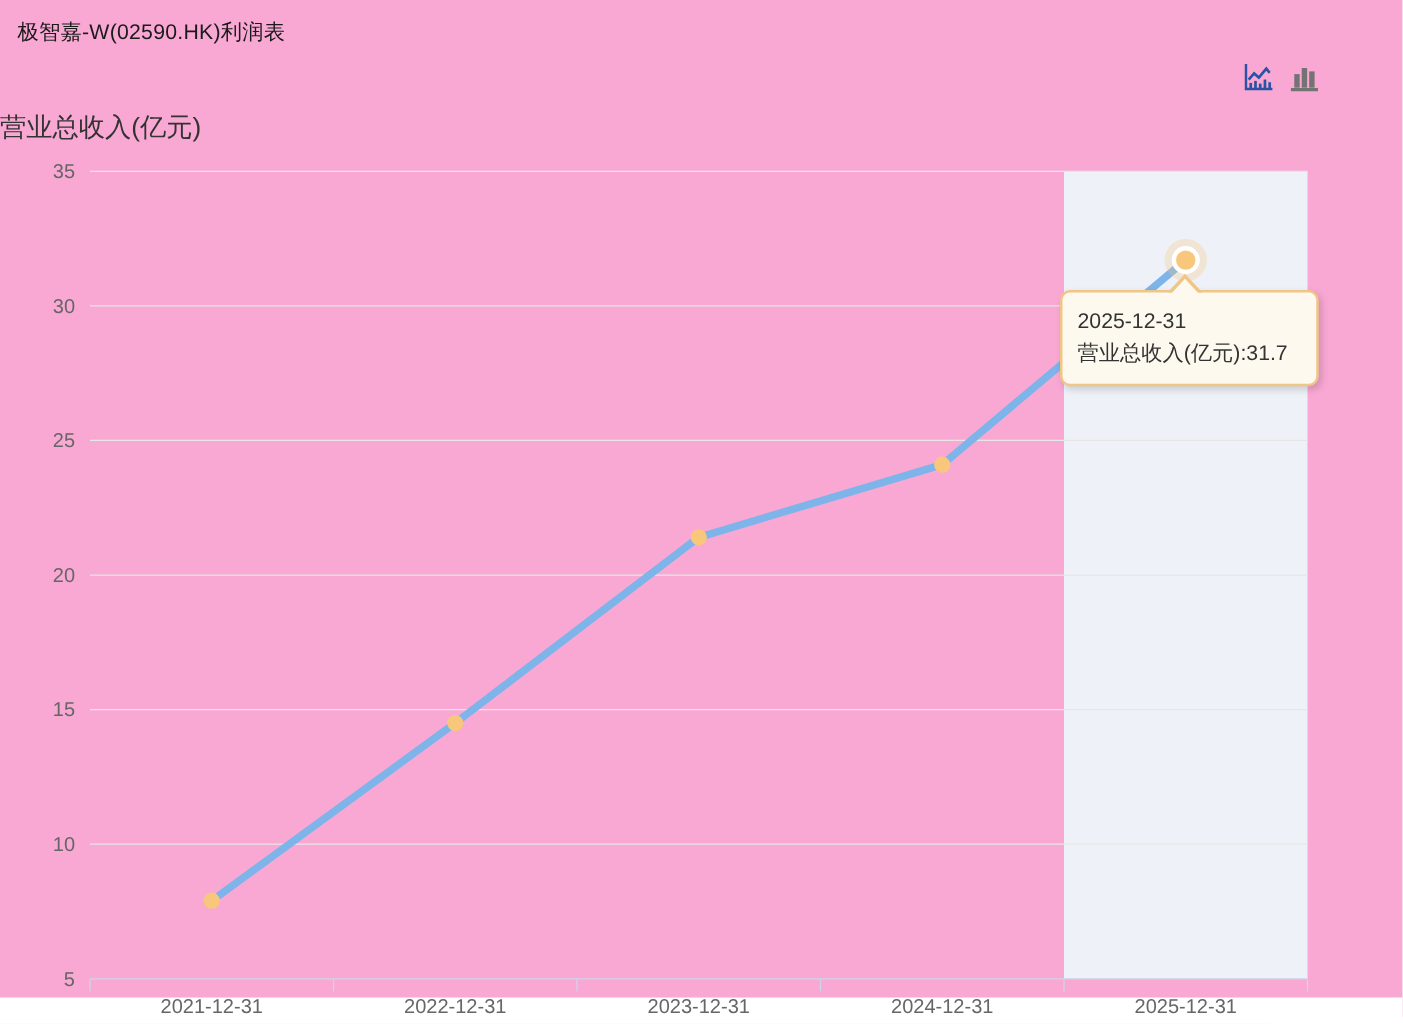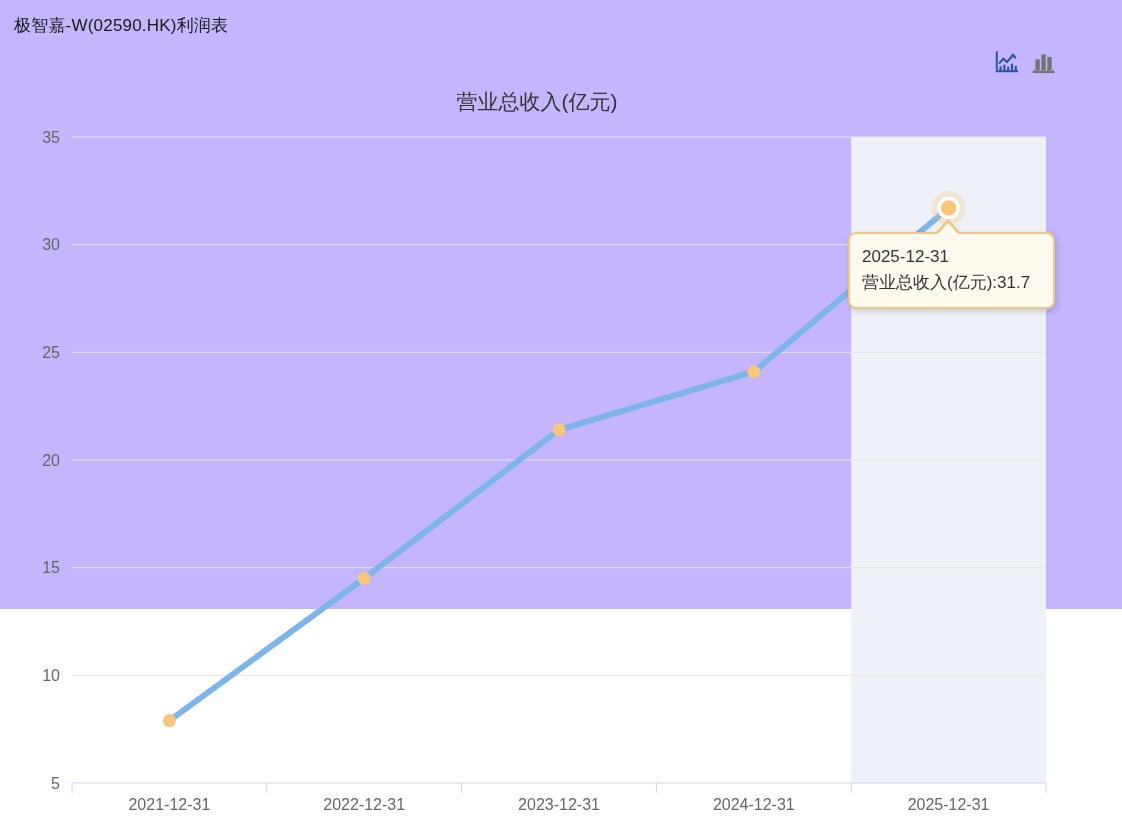--- a/index.html
+++ b/index.html
@@ -1,29 +1,29 @@
 <!DOCTYPE html>
 <html><head>
 <meta charset="utf-8">
 <style>
   * { margin: 0; padding: 0; box-sizing: border-box; }
   html, body { width: 1122px; height: 819px; background: #ffffff; overflow: hidden;
     font-family: "Liberation Sans", sans-serif; }
-  .stage { position: relative; width: 1122px; height: 609px; background:#c4b5fd; }
+  .stage { position: relative; width: 1122px; height: 798px; background:#f9a8d4; }
 
   .page-title { position: absolute; left: 14px; top: 14px; font-size: 17px;
     color: #1a1a1a; letter-spacing: .2px; }
 
   .chart-type-switch { position: absolute; left: 993px; top: 49px; display: flex;
     gap: 11px; align-items: flex-end; }
   .icon-btn { display: inline-flex; width: 26px; height: 26px; cursor: pointer; }
   .icon-btn svg { width: 100%; height: 100%; }
 
   .chart-title { position: absolute; left: 0; top: 88px; width: 1074px;
-    text-align: center; font-size: 21px; color: #333; }
+    font-size: 21px; color: #333; }
 
   #plot { position: absolute; left: 0; top: 0; }
   #plot text { font-family: "Liberation Sans", sans-serif; }
 
   .tooltip { position: absolute; left: 848px; top: 232px; width: 207px;
     background: #fdf9ef; border: 2px solid #f0c687; border-radius: 8px;
     padding: 10px 12px 11px 12px; font-size: 17px; line-height: 26px; color: #333;
     box-shadow: 2px 3px 6px rgba(0,0,0,.15); z-index: 5; }
   .tt-arrow-border { position: absolute; top: -15px; left: 84px; width: 0; height: 0;
     border-left: 14px solid transparent; border-right: 14px solid transparent;

